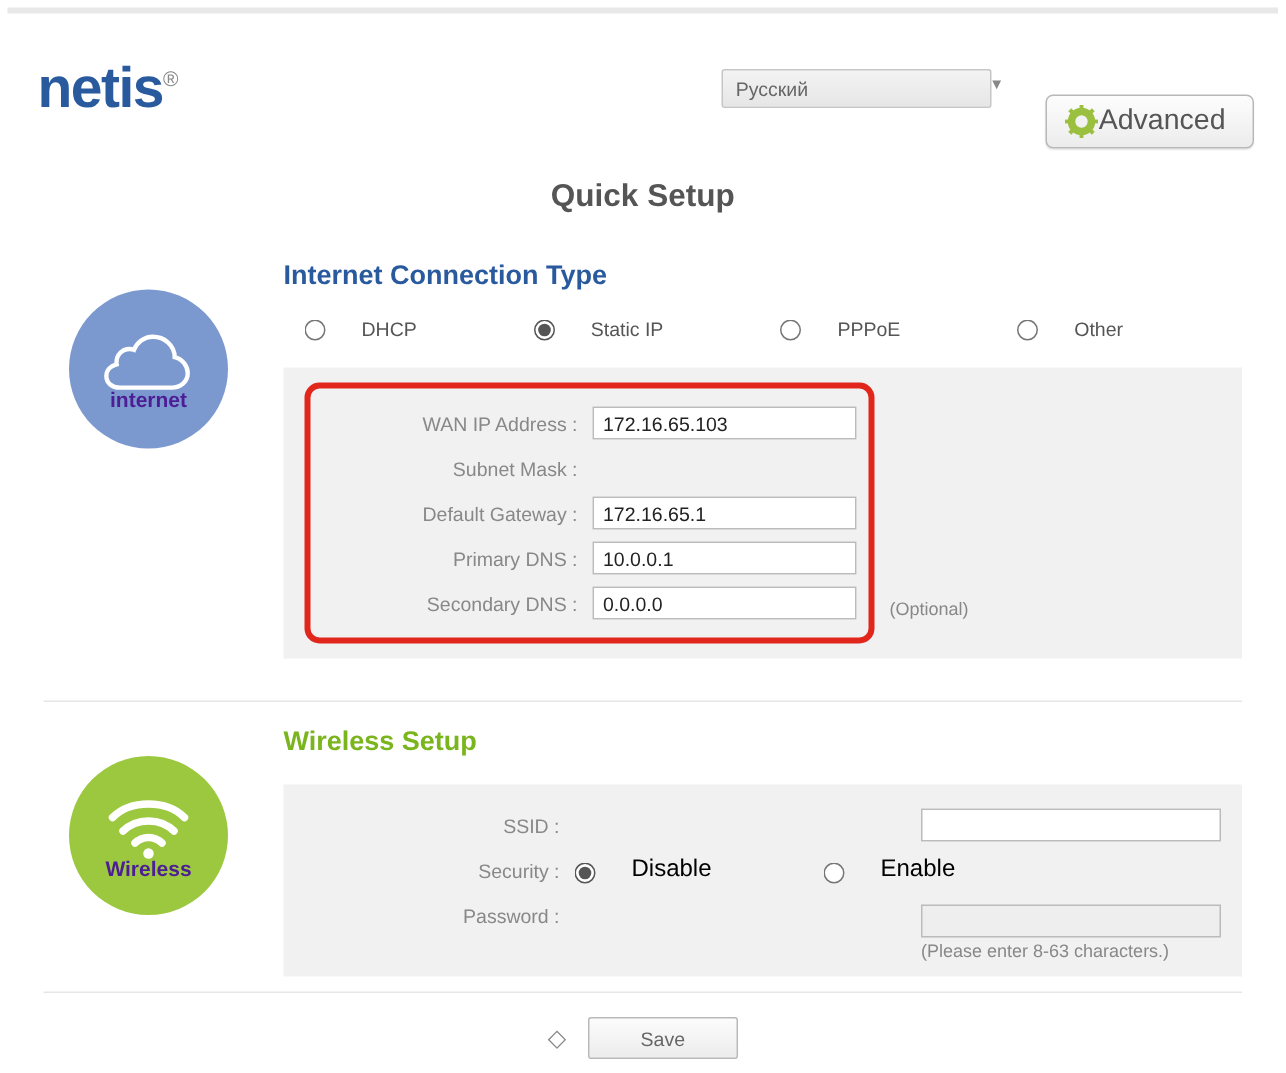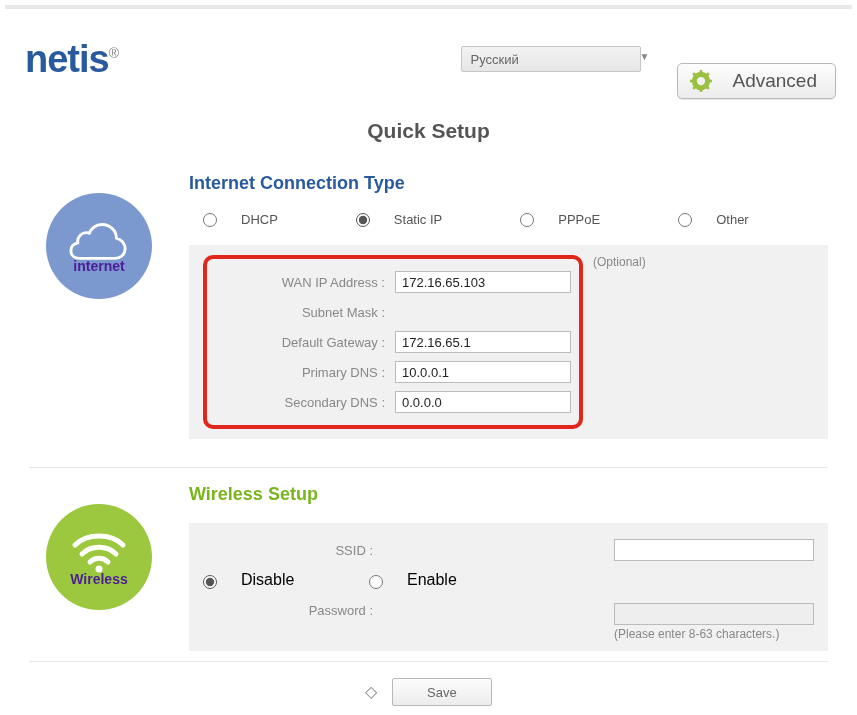--- a/index.html
+++ b/index.html
@@ -7,21 +7,21 @@
     .top-border { height:4px; background:#e8e8e8; }
     .header-row { display:flex; align-items:center; padding:10px 16px 12px 20px; }
     .logo { font-size:38px; font-weight:bold; color:#2a5a9e; letter-spacing:-1px; }
     .logo sup { font-size:14px; color:#888; font-weight:normal; vertical-align:super; }
     .spacer { flex:1; }
     .lang-select { width:180px; height:26px; margin-right:18px; appearance:none;
       background:linear-gradient(#f3f3f3,#e6e6e6); border:1px solid #c6c6c6; border-radius:2px;
       padding:2px 8px; font-size:13px; color:#666; position:relative; }
     .lang-wrap { position:relative; margin-right:18px; }
     .lang-wrap::after { content:"▼"; position:absolute; right:10px; top:5px; font-size:10px; color:#888; pointer-events:none; }
-    .advanced-btn { display:flex; align-items:center; gap:20px; padding:6px 18px 6px 12px;
+    .advanced-btn { display:flex; align-items:center; gap:0; padding:6px 18px 6px 12px;
       border:1px solid #b8b8b8; border-radius:5px;
       background:linear-gradient(#fdfdfd,#ececec); cursor:pointer; font-size:19px; color:#555;
       box-shadow:0 1px 1px rgba(0,0,0,.1);margin-top:44px; }
     .gear { width:22px; height:22px; }
     .page-title { text-align:center; font-size:21px; font-weight:bold; color:#555; margin:8px 0 20px; }
     .content { padding:0 24px 0 24px; }
     .section-wrap { display:flex; gap:20px; margin-bottom:28px; }
     .badge-col { width:140px; padding-top:30px; display:flex; justify-content:center; align-items:flex-start; }
     .badge { width:106px; height:106px; border-radius:50%; display:flex; flex-direction:column;
       align-items:center; justify-content:center; color:#4c1d95; font-weight:bold; }
@@ -135,21 +135,21 @@
             </div>
             <div class="form-row">
               <span class="form-label">Primary DNS :</span>
               <input class="form-input" value="10.0.0.1" style="">
             </div>
             <div class="form-row">
               <span class="form-label">Secondary DNS :</span>
               <input class="form-input" value="0.0.0.0" style="">
             </div>
           </div>
-          <div style="display:flex; flex-direction:column; height:158px;">
+          <div style="display:flex; flex-direction:column; justify-content:flex-end; height:158px;">
             <span class="form-note">(Optional)</span>
           </div>
         </div>
       </div>
     </div>
   </div>
 
   <hr class="sep">
 
   <div class="section-wrap" style="margin-bottom:10px;">
@@ -166,20 +166,21 @@
     </div>
     <div class="section-body">
       <div class="section-title green">Wireless Setup</div>
 
       <div class="form-block">
         <div class="form-row">
           <span class="form-label">SSID :</span>
           <input class="form-input" style="width: 200px;" value="">
         </div>
         <div class="sec-radio-row">
+          <span class="form-label">Security :</span>
           <label class="radio-opt">
               <input type="radio" name="sec" checked="" style="">
               <span>Disable</span>
             </label>
           <label class="radio-opt">
               <input type="radio" name="sec" style="">
               <span>Enable</span>
             </label>
         </div>
         <div class="form-row" style="height:40px; align-items:flex-start; padding-top:6px;">

